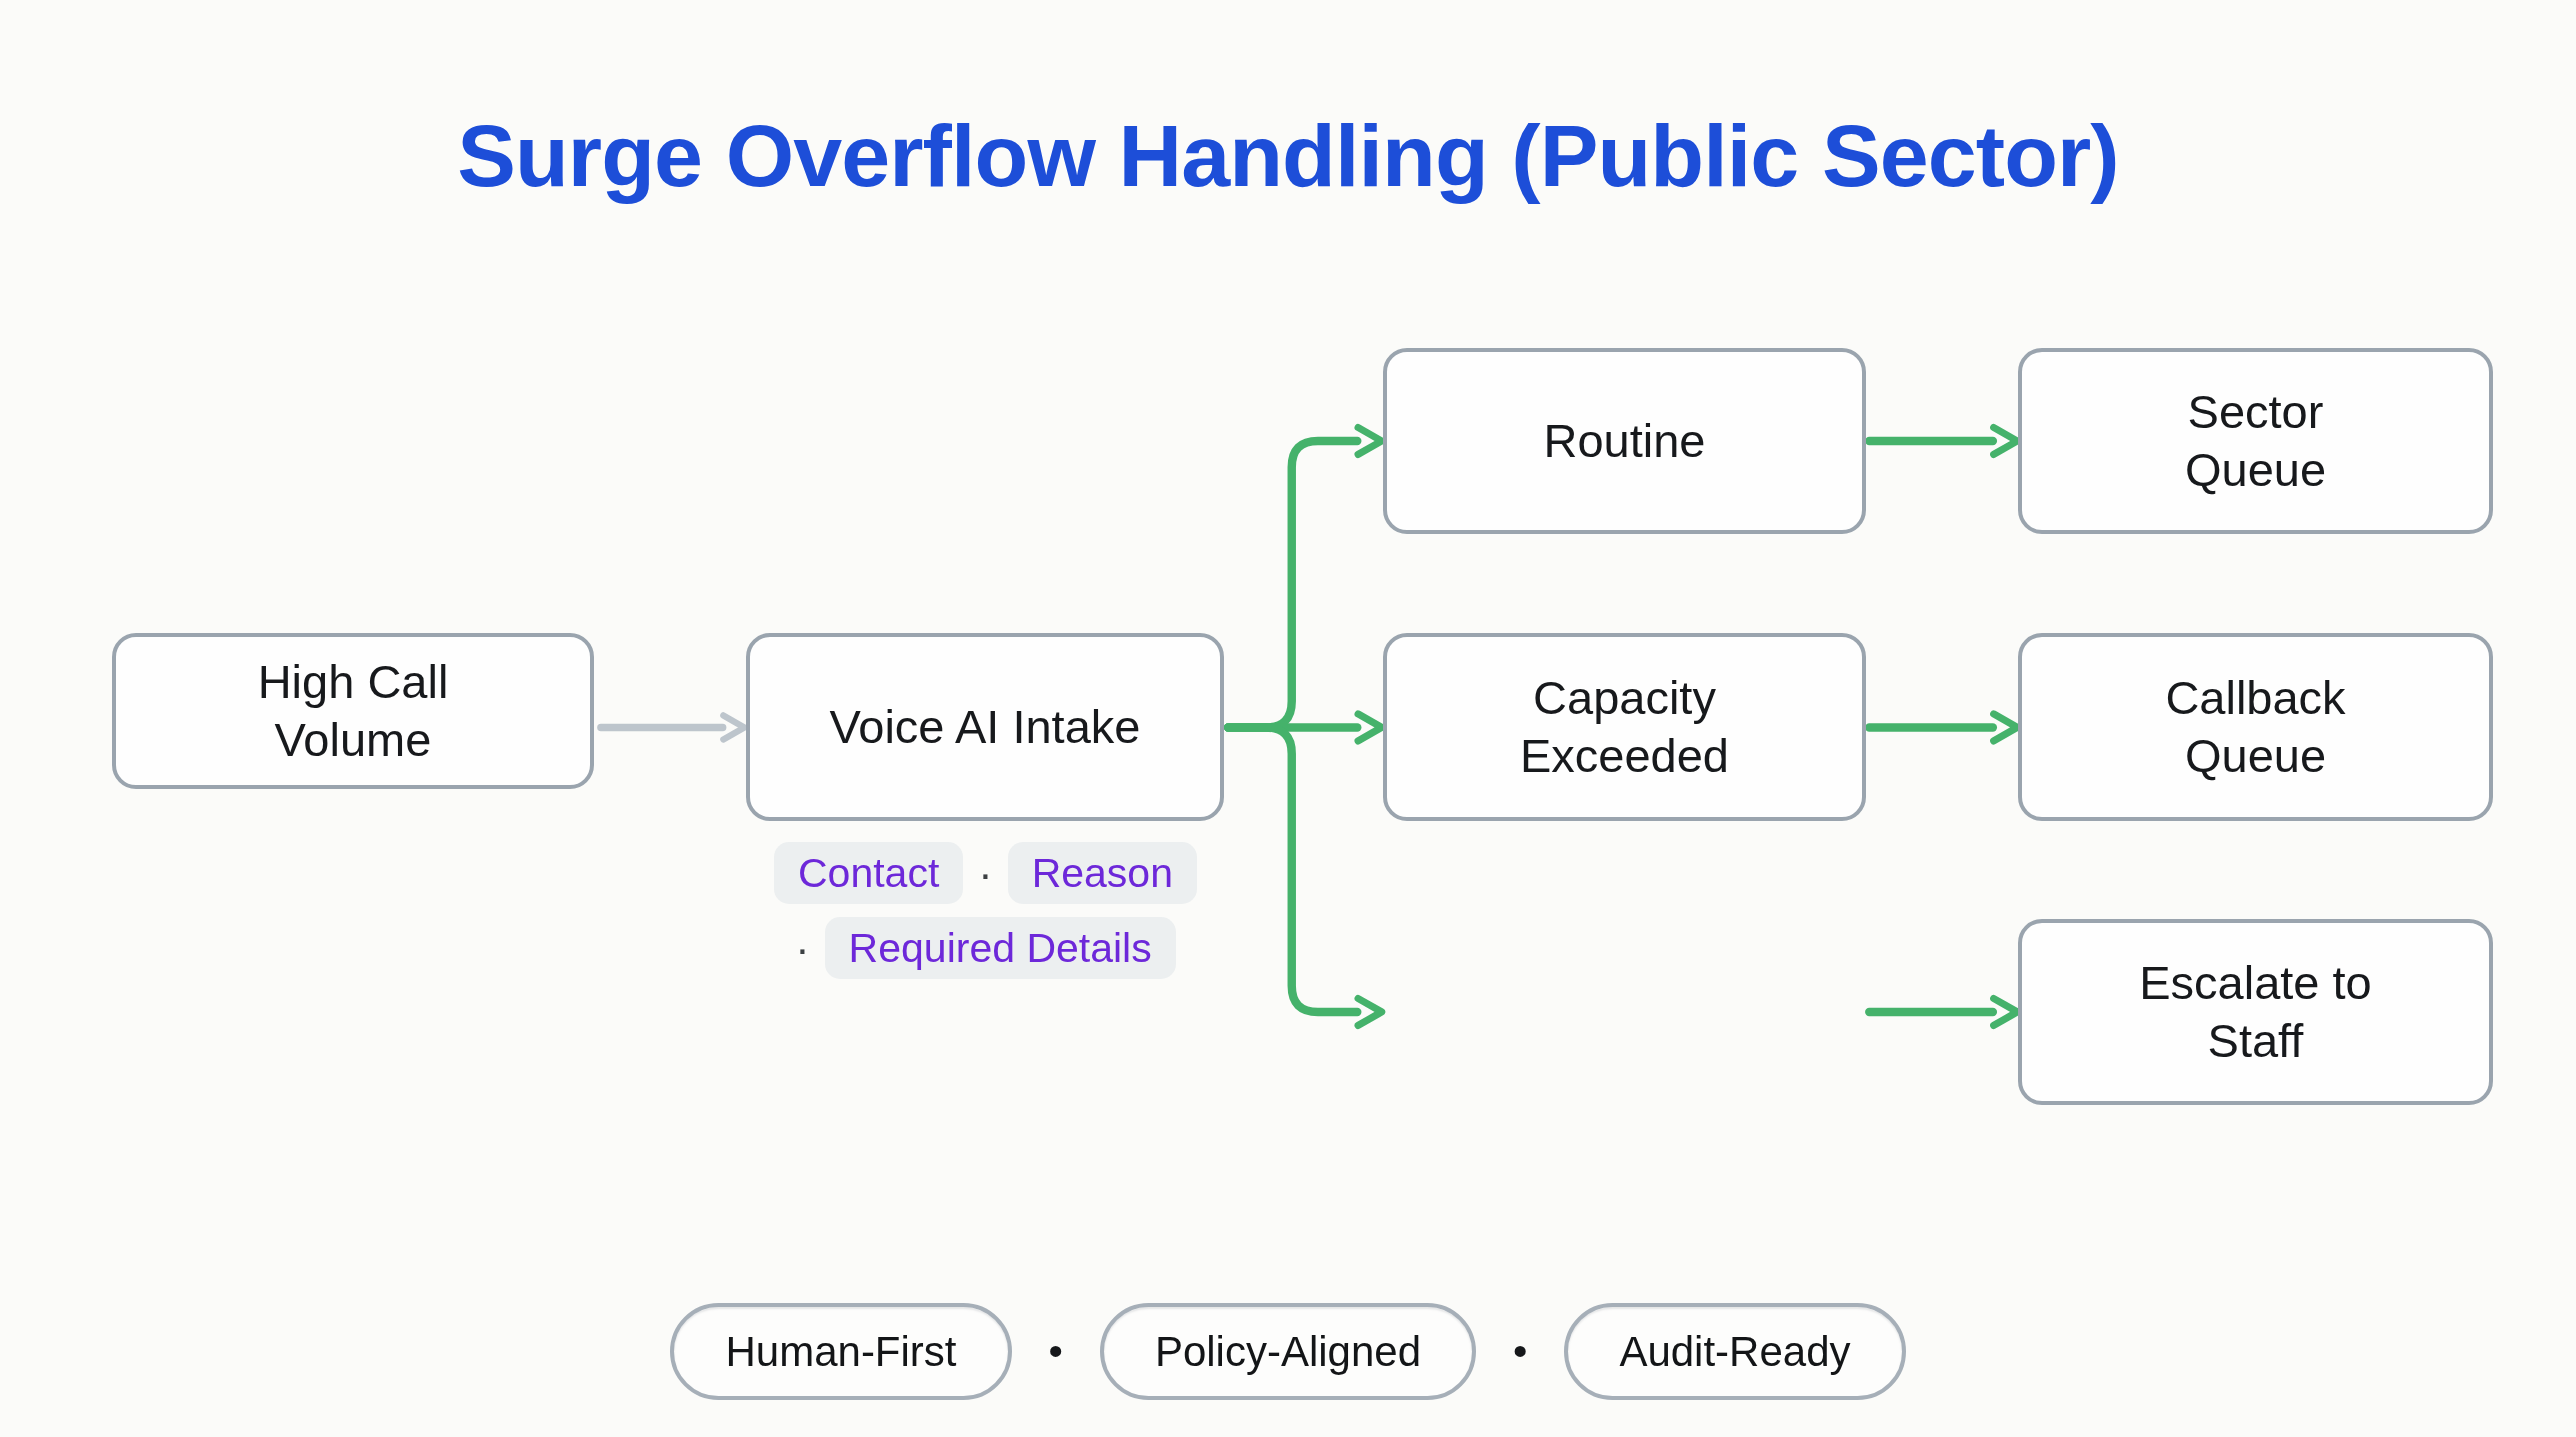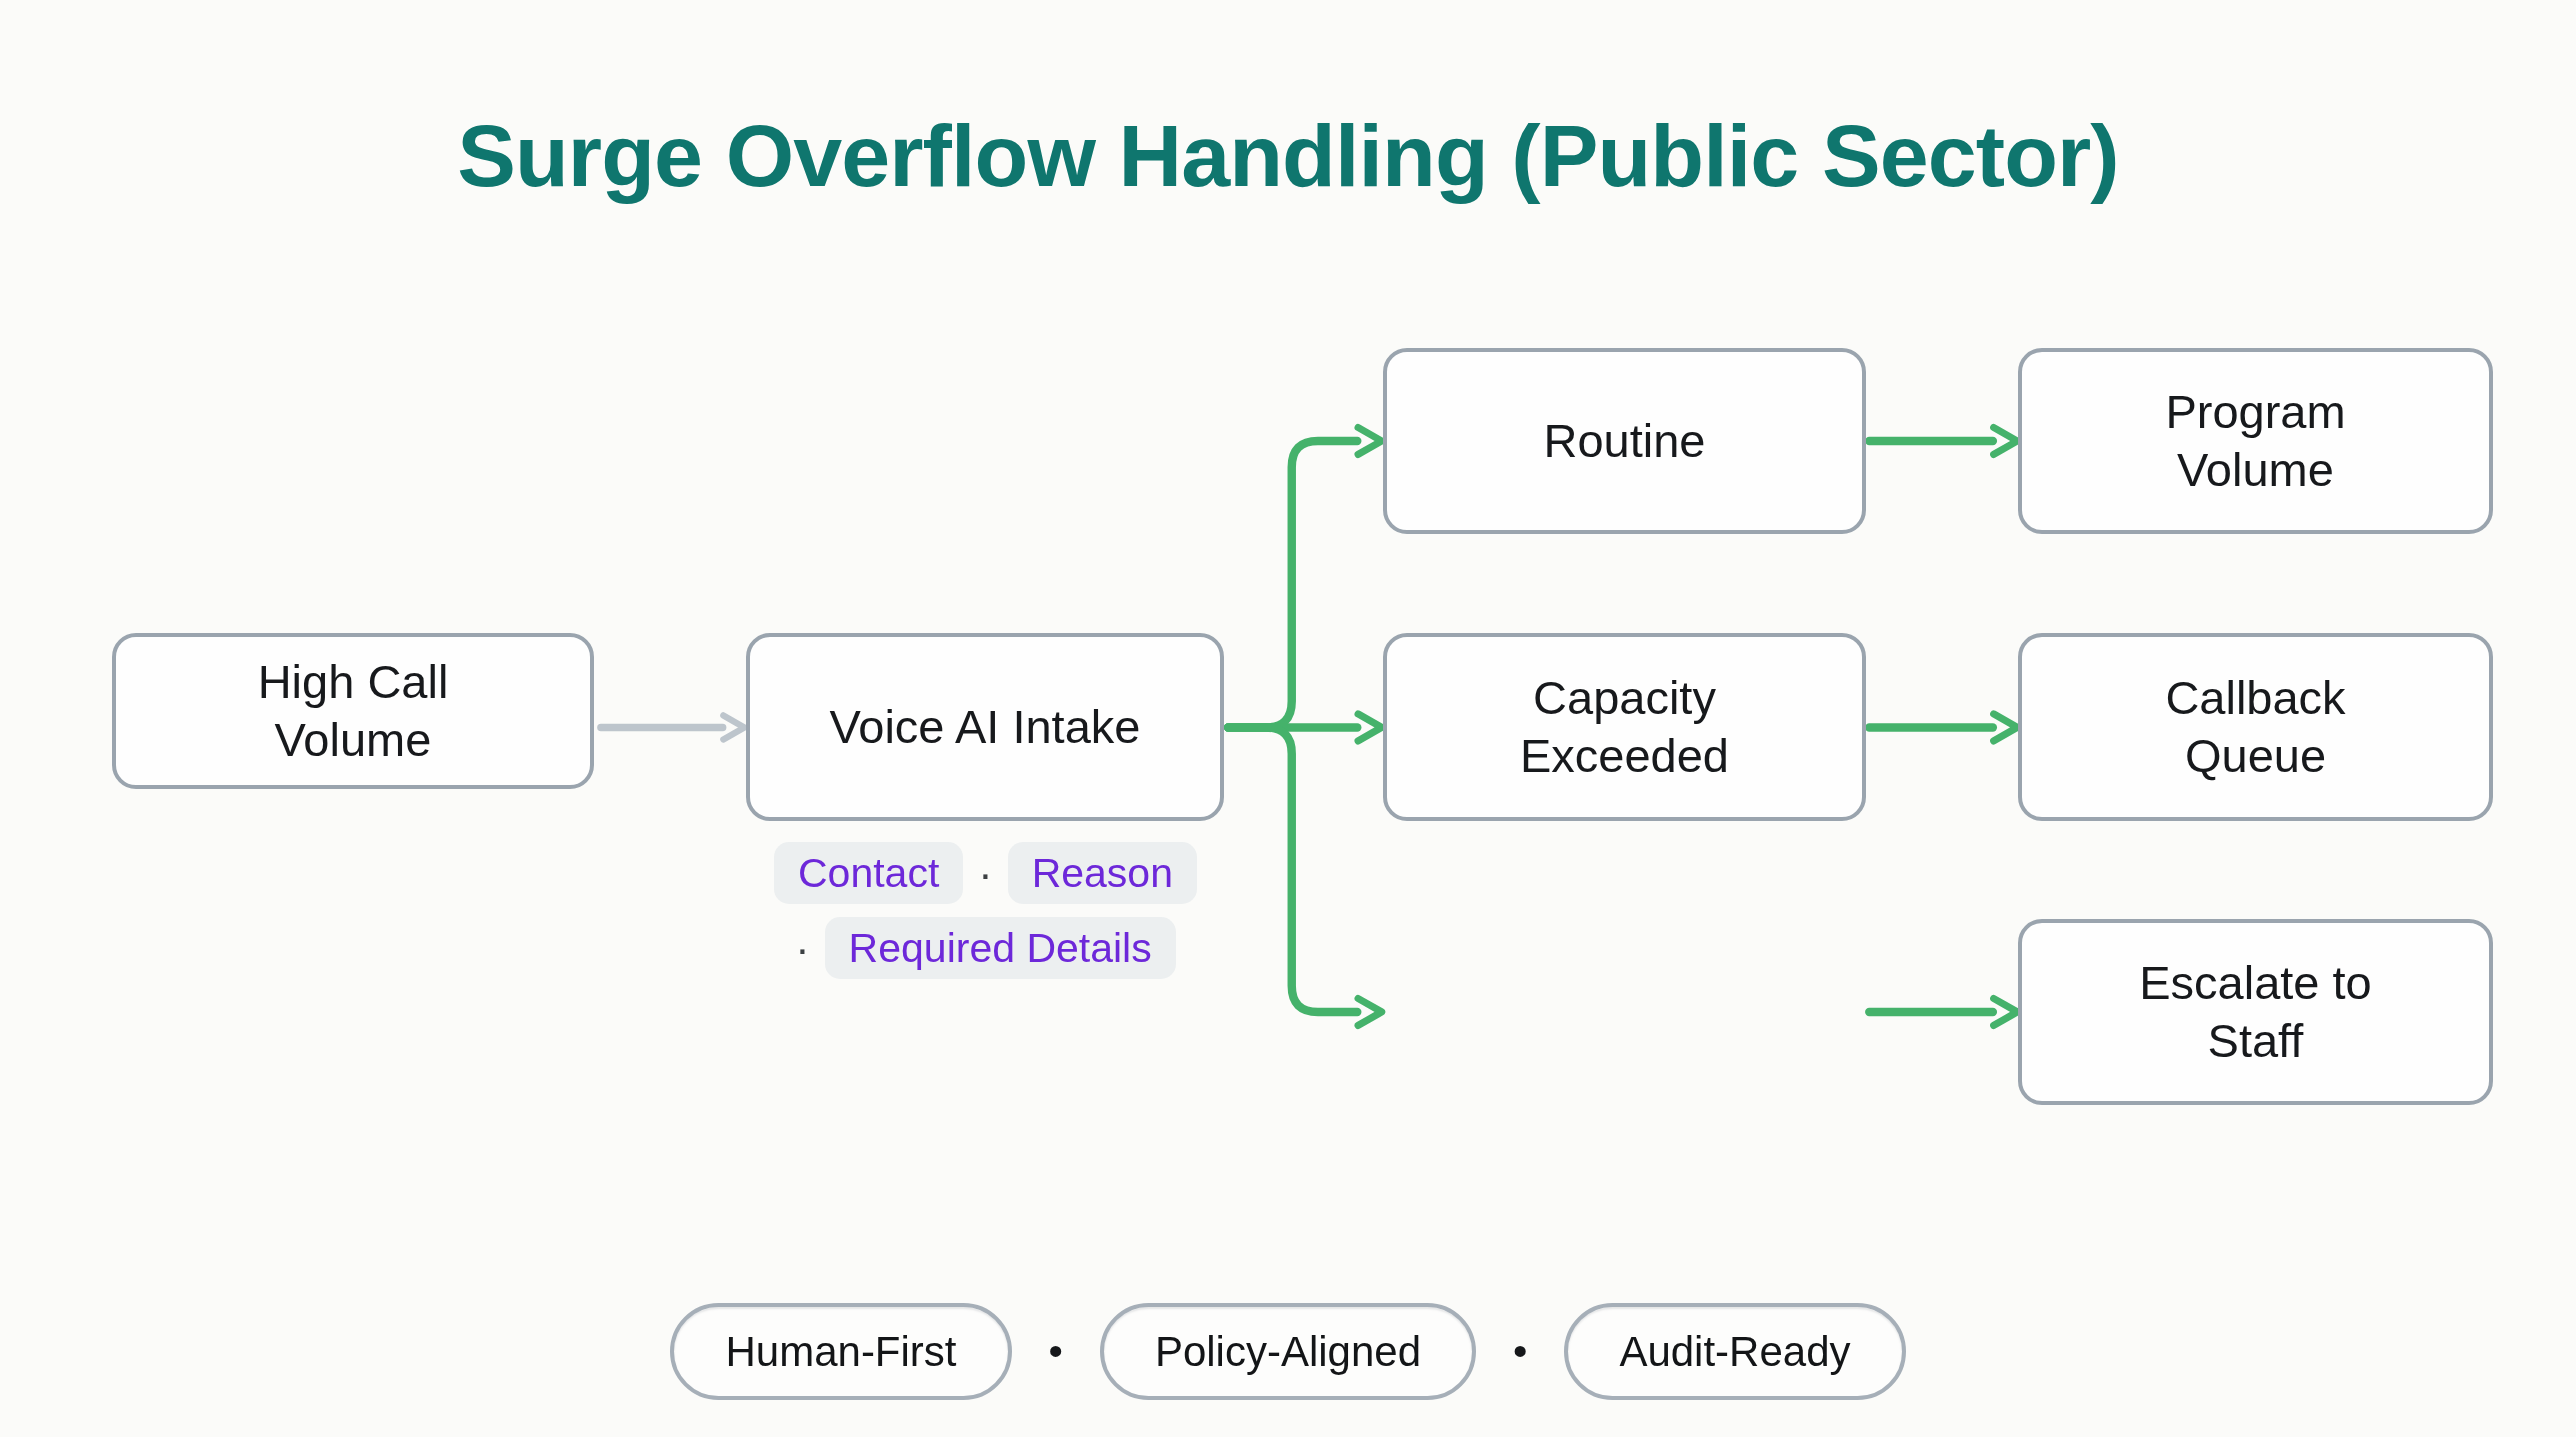--- a/index.html
+++ b/index.html
@@ -20,21 +20,21 @@
     background:var(--background);
     color:var(--text);
     overflow:hidden;
   }
   .stage{position:relative;width:2576px;height:1438px;background:var(--background);}
 
   .diagram-title{
     position:absolute;left:0;right:0;top:105px;
     text-align:center;
     font-size:88px;font-weight:700;letter-spacing:-0.9px;
-    color:#0f766e;
+    color:#1d4ed8;
   }
 
   
   .node{
     position:absolute;
     background:var(--box-fill);
     border:4.7px solid var(--box-border);
     border-radius:24px;
     display:flex;align-items:center;justify-content:center;
     text-align:center;
@@ -129,21 +129,21 @@
   <div class="node n-routine">
     <span class="node-label">Routine</span>
   </div>
   <div class="node n-voice">
     <span class="node-label">Voice AI Intake</span>
   </div>
   <div class="node n-capacity">
     <span class="node-label wrap2">Capacity Exceeded</span>
   </div>
   <div class="node n-program">
-    <span class="node-label wrap2">Program Volume</span>
+    <span class="node-label wrap2">Sector Queue</span>
   </div>
   <div class="node n-callback">
     <span class="node-label wrap2">Callback Queue</span>
   </div>
   <div class="node n-escalate">
     <span class="node-label wrap2">Escalate to Staff</span>
   </div>
 
   <div class="intake-tags">
     <span class="tag">Contact</span>

